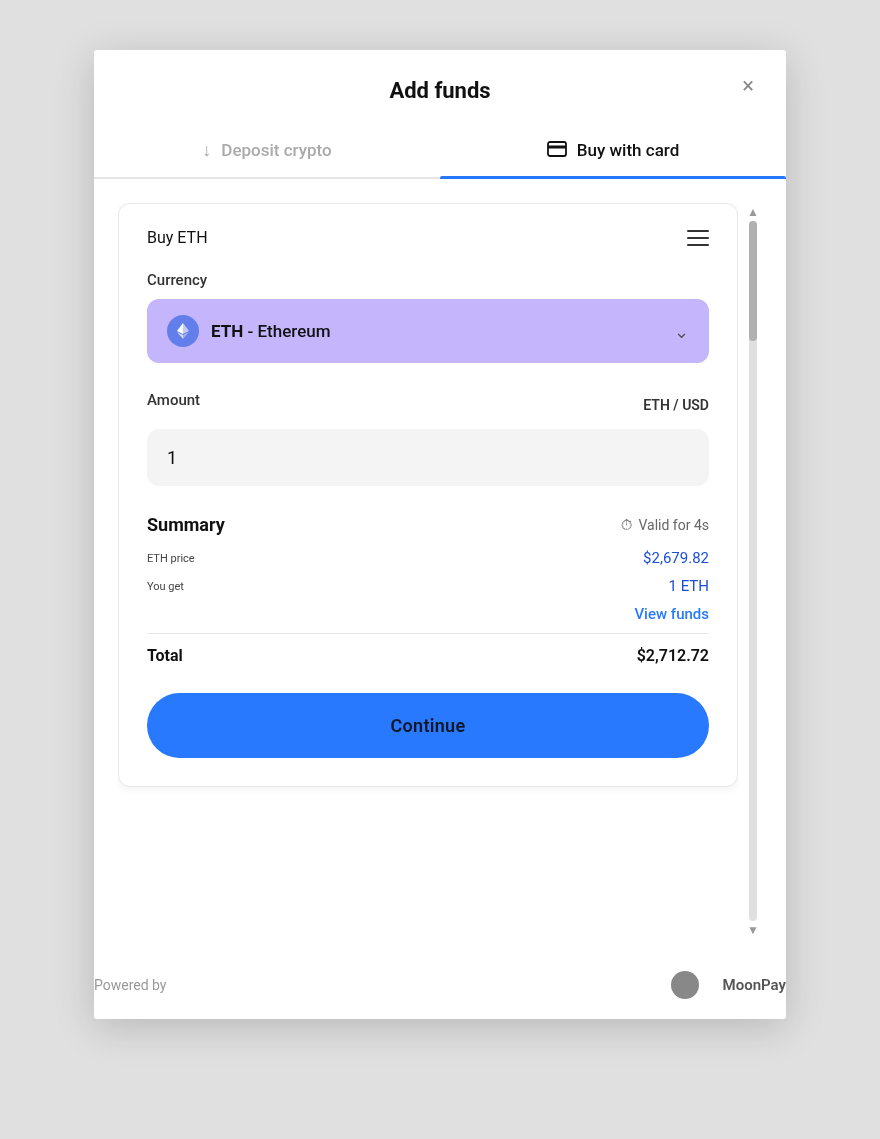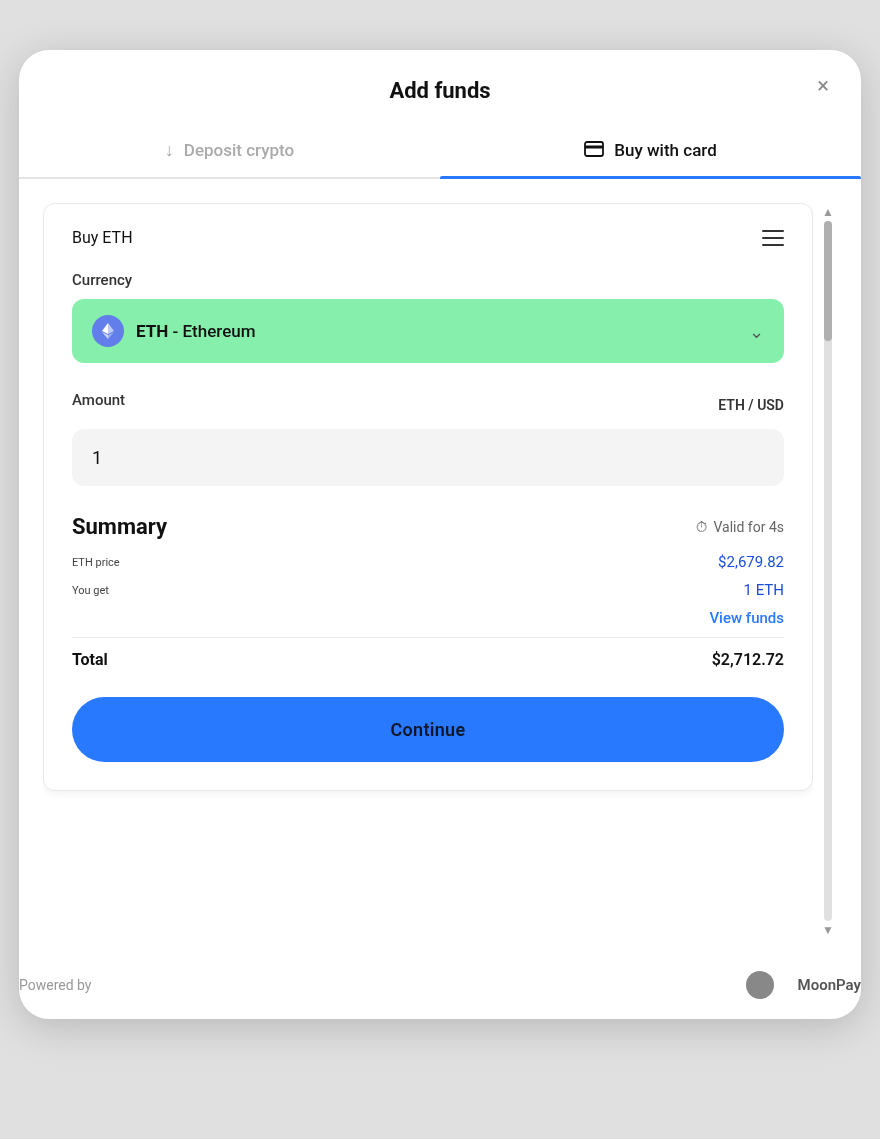--- a/index.html
+++ b/index.html
@@ -22,22 +22,22 @@
       width: 880px;
       min-height: 1139px;
       display: flex;
       justify-content: center;
       align-items: flex-start;
       padding-top: 30px;
     }
 
     .modal {
       background: #ffffff;
-      border-radius: 30px;
-      width: 842px;
+      border-radius: 3px;
+      width: 692px;
       box-shadow: 0 8px 40px rgba(0,0,0,0.18);
       overflow: hidden;
     }
 
     
     .modal-header {
       display: flex;
       align-items: center;
       justify-content: center;
       padding: 28px 32px 18px;
@@ -189,21 +189,21 @@
 
     
     .section-label {
       font-size: 15px;
       font-weight: 500;
       color: #333;
       margin-bottom: 10px;
     }
 
     .currency-selector {
-      background: #86efac;
+      background: #c4b5fd;
       border-radius: 12px;
       padding: 16px 20px;
       display: flex;
       align-items: center;
       justify-content: space-between;
       cursor: pointer;
       margin-bottom: 28px;
     }
 
     .currency-left {
@@ -271,21 +271,21 @@
 
     
     .summary-header {
       display: flex;
       justify-content: space-between;
       align-items: center;
       margin-bottom: 14px;
     }
 
     .summary-label {
-      font-size: 22px;
+      font-size: 18px;
       font-weight: 700;
       color: #111;
     }
 
     .valid-timer {
       display: flex;
       align-items: center;
       gap: 6px;
       font-size: 14px;
       color: #666;

